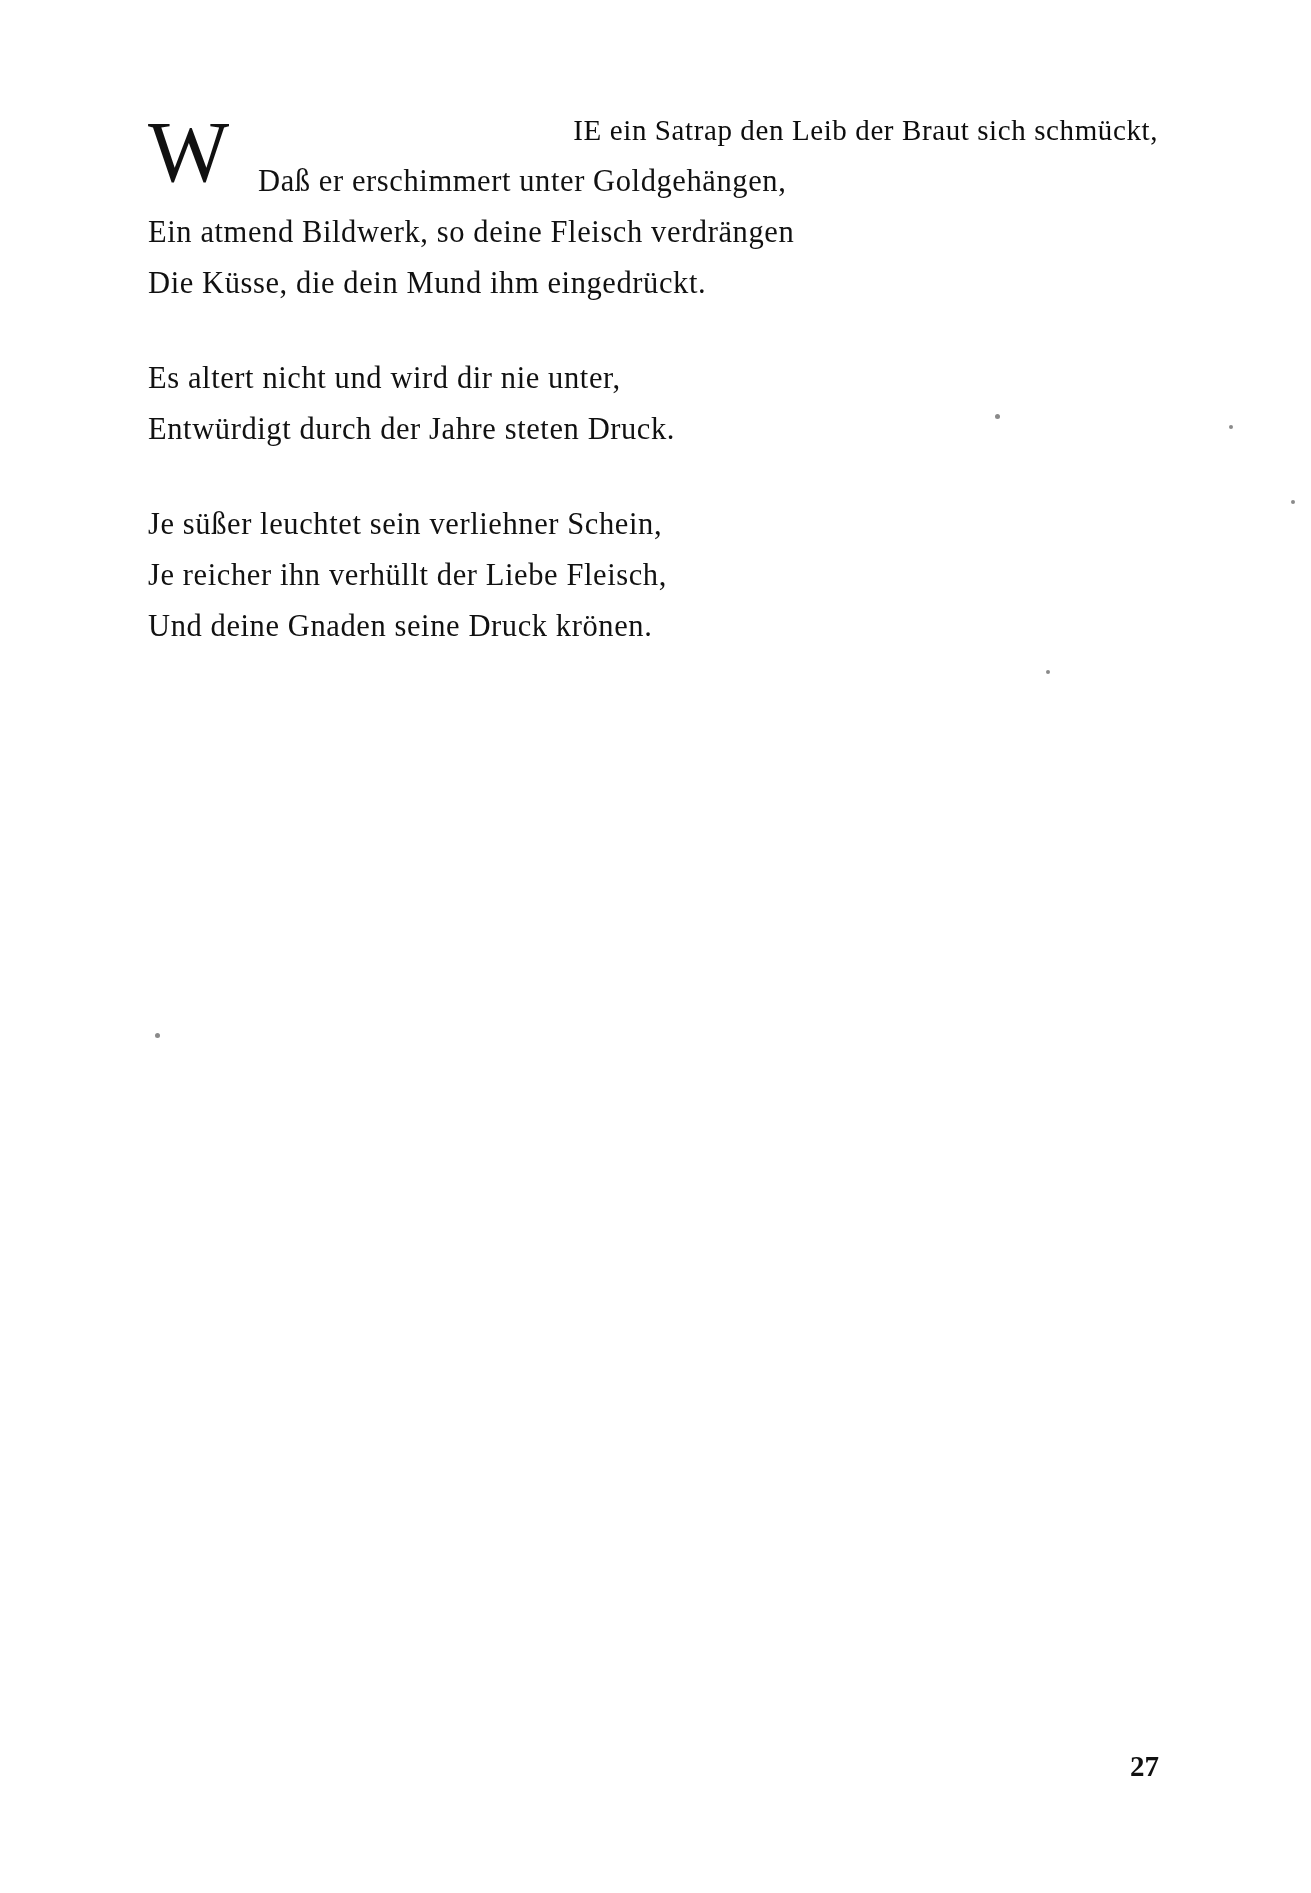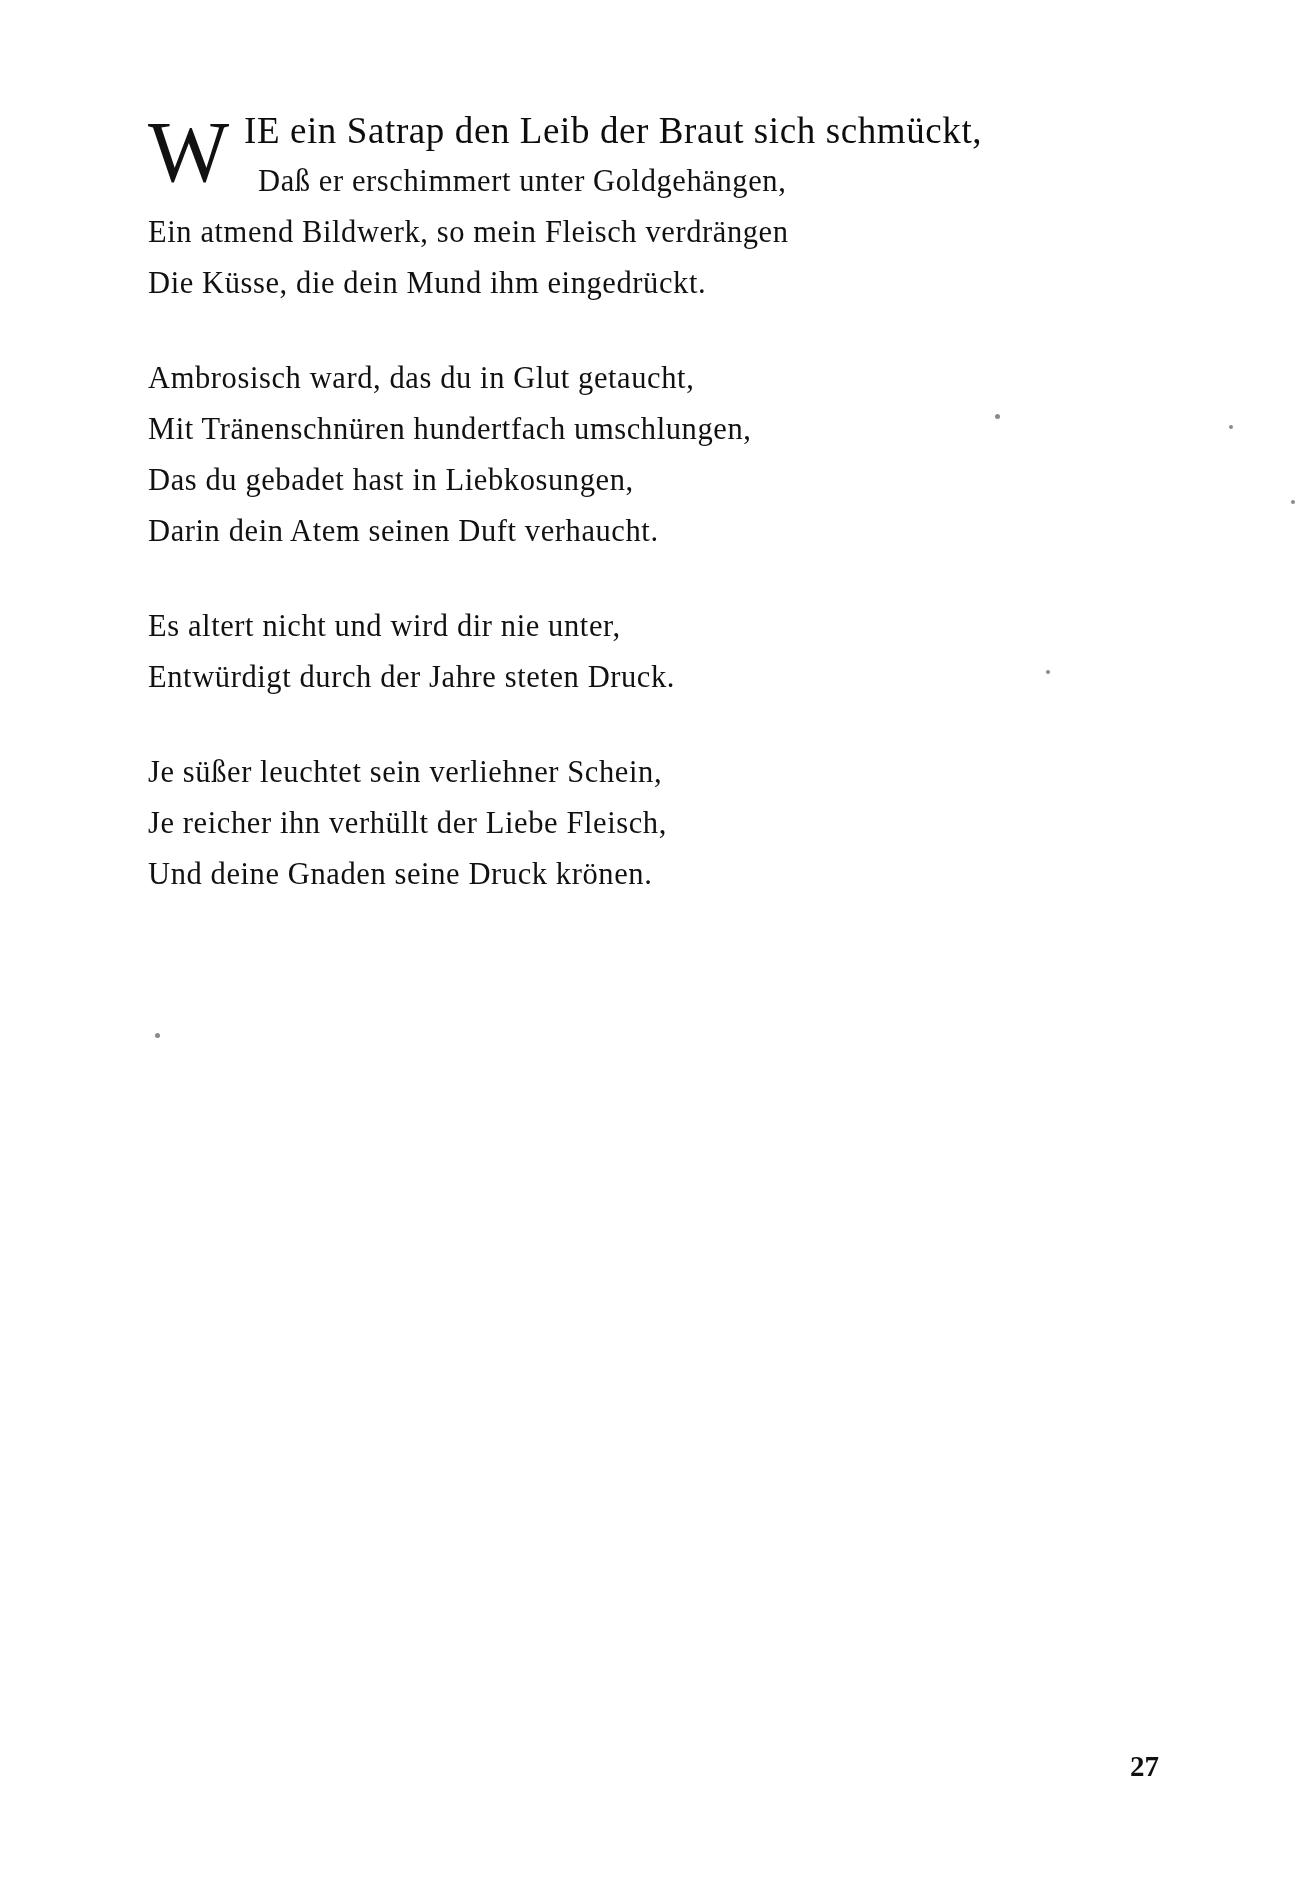--- a/index.html
+++ b/index.html
@@ -61,24 +61,25 @@
   }
 
   .line-indent-1 {
     padding-left: 96px;
   }
   .line-indent-2 {
     padding-left: 110px;
   }
 
   .line-first-a {
-    font-size: 37px;
+    font-size: 29px;
     line-height: 51px;
     letter-spacing: 0.6px;
     white-space: pre;
+    text-align: right;
   }
 
   .folio {
     position: absolute;
     right: 152px;
     bottom: 110px;
     font-size: 29px;
     font-weight: bold;
     font-family: "Liberation Serif", "DejaVu Serif", serif;
     color: #111111;
@@ -96,30 +97,24 @@
 <body>
 
 <div class="page">
 
   <div class="poem">
 
     <div class="stanza stanza-first">
       <span class="dropcap">W</span>
       <div class="line-first-a line-indent-1">IE ein Satrap den Leib der Braut sich schmückt,</div>
       <div class="line line-indent-2">Daß er erschimmert unter Goldgehängen,</div>
-      <div class="line">Ein atmend Bildwerk, so mein Fleisch verdrängen</div>
+      <div class="line">Ein atmend Bildwerk, so deine Fleisch verdrängen</div>
       <div class="line">Die Küsse, die dein Mund ihm eingedrückt.</div>
     </div>
 
-    <div class="stanza">
-      <div class="line">Ambrosisch ward, das du in Glut getaucht,</div>
-      <div class="line">Mit Tränenschnüren hundertfach umschlungen,</div>
-      <div class="line">Das du gebadet hast in Liebkosungen,</div>
-      <div class="line">Darin dein Atem seinen Duft verhaucht.</div>
-    </div>
 
     <div class="stanza">
       <div class="line">Es altert nicht und wird dir nie unter,</div>
       <div class="line">Entwürdigt durch der Jahre steten Druck.</div>
     </div>
 
     <div class="stanza">
       <div class="line">Je süßer leuchtet sein verliehner Schein,</div>
       <div class="line">Je reicher ihn verhüllt der Liebe Fleisch,</div>
       <div class="line">Und deine Gnaden seine Druck krönen.</div>

